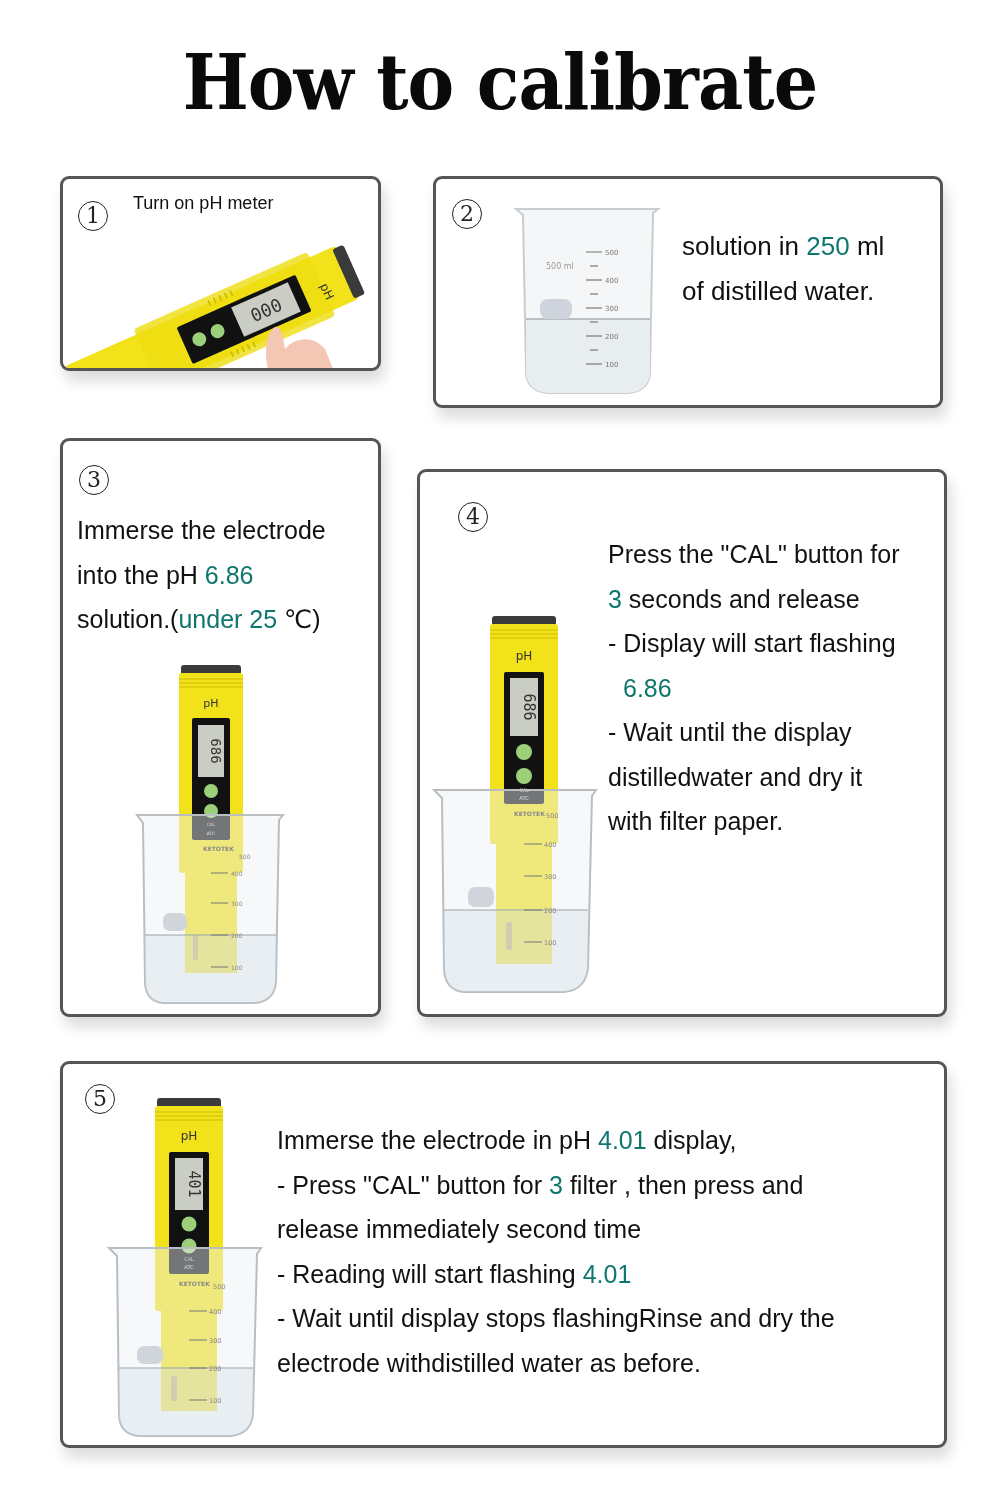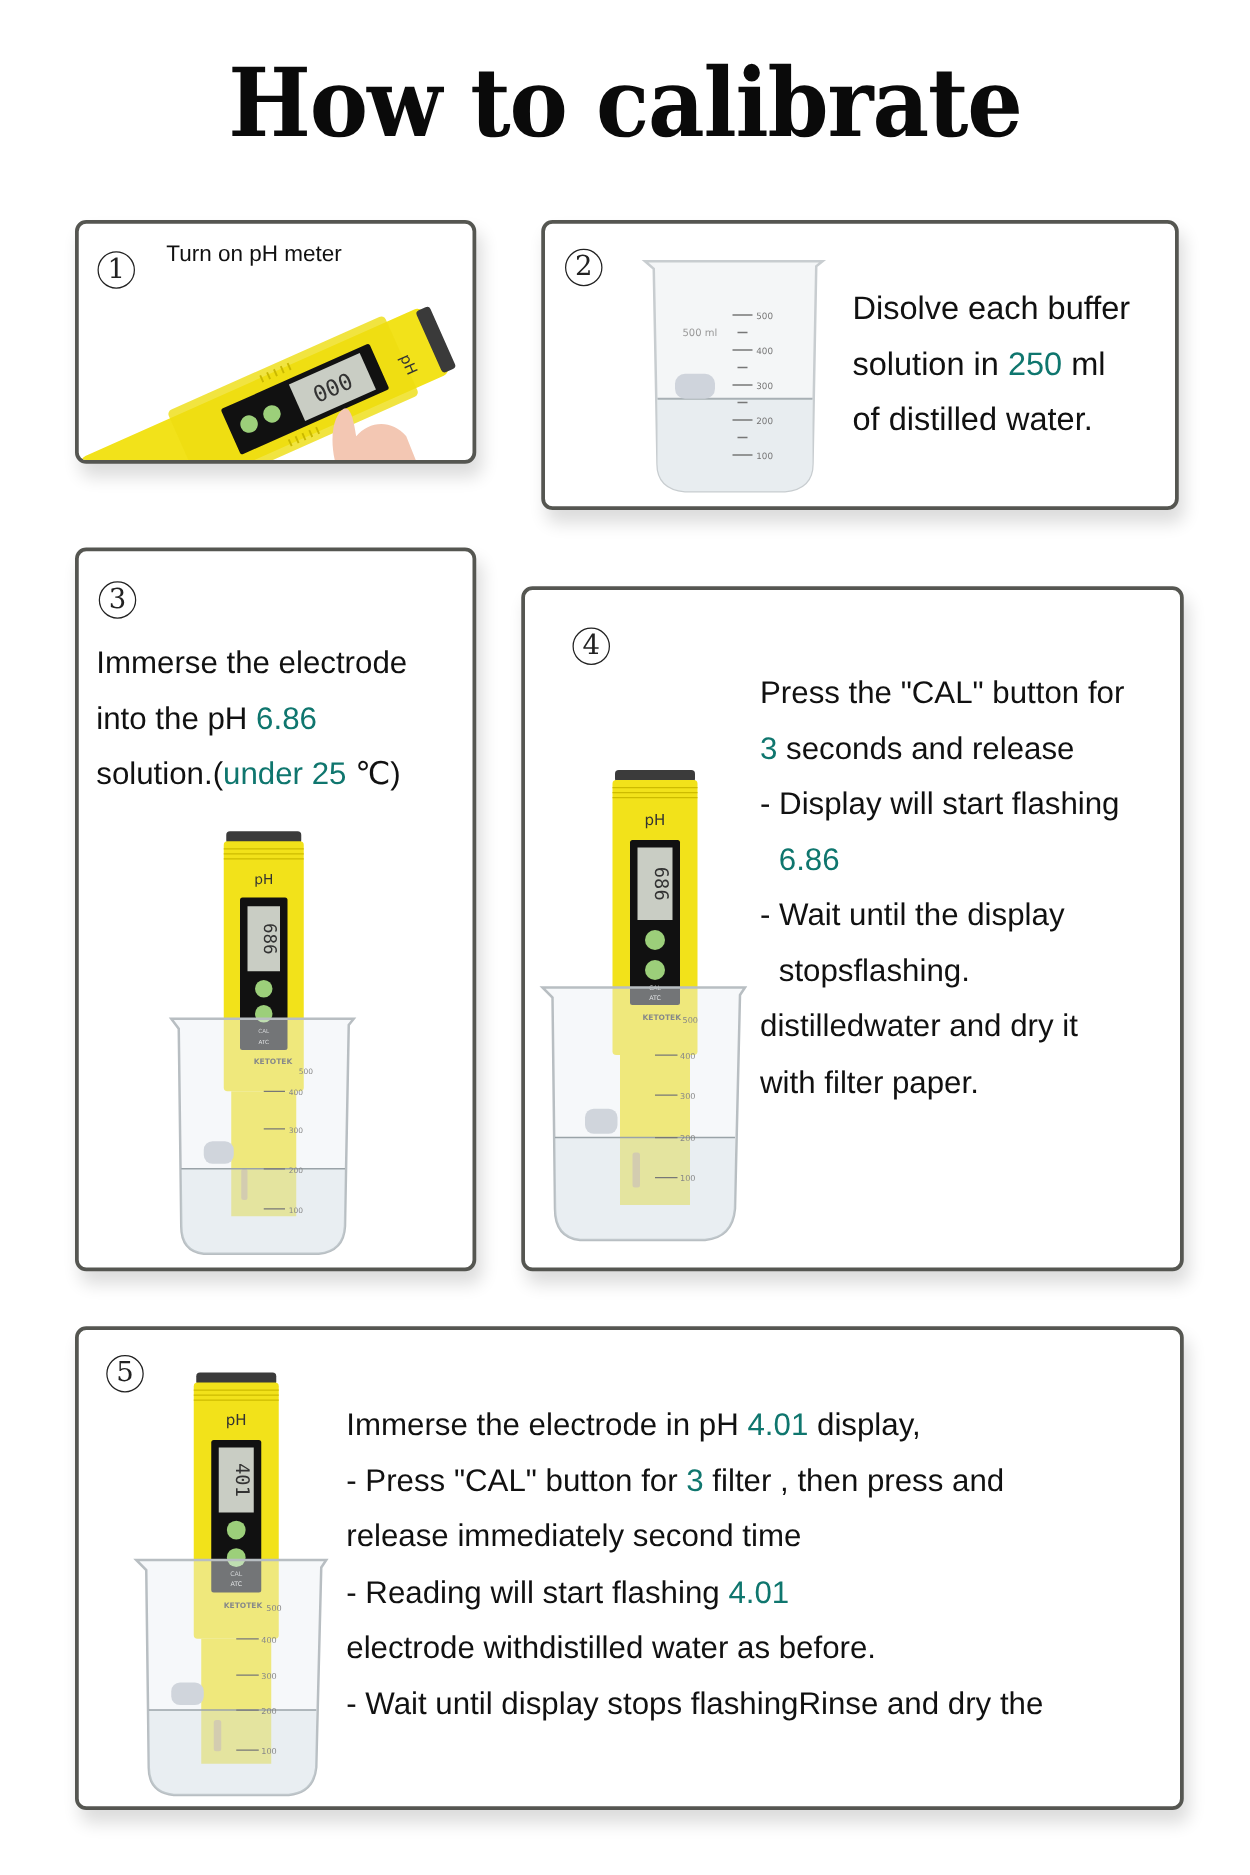--- a/index.html
+++ b/index.html
@@ -76,21 +76,20 @@
     </g>
     <g font-size="7" fill="#777" font-family="DejaVu Sans, sans-serif">
       <text x="97" y="54">500</text>
       <text x="97" y="82">400</text>
       <text x="97" y="110">300</text>
       <text x="97" y="138">200</text>
       <text x="97" y="166">100</text>
     </g>
   </svg>
   <div class="txt" style="left:246px;top:45px;font-size:26px;">
-    <div><span>Disolve each buffer</span></div>
     <div><span>solution in </span><span class="blue">250</span><span> ml</span></div>
     <div><span>of distilled water.</span></div>
   </div>
 </div>
 
 <div class="card" style="left:60px;top:438px;width:321px;height:579px;">
   <div class="num" style="left:16px;top:24px;">3</div>
   <div class="txt" style="left:14px;top:67px;">
     <div><span>Immerse the electrode</span></div>
     <div><span>into the pH </span><span class="blue">6.86</span></div>
@@ -175,21 +174,20 @@
       <text x="116" y="301">200</text>
       <text x="116" y="333">100</text>
     </g>
   </svg>
   <div class="txt" style="left:188px;top:60px;">
     <div><span>Press the "CAL" button for</span></div>
     <div><span class="blue">3</span><span> seconds and release</span></div>
     <div><span>- Display will start flashing</span></div>
     <div class="ind"><span class="blue">6.86</span></div>
     <div><span>- Wait until the display</span></div>
-    <div class="ind"><span>stopsflashing.</span></div>
     <div><span>distilledwater and dry it</span></div>
     <div><span>with filter paper.</span></div>
   </div>
 </div>
 
 <div class="card" style="left:60px;top:1061px;width:887px;height:387px;">
   <div class="num" style="left:22px;top:20px;">5</div>
   <svg width="170" height="345" viewBox="0 0 170 345" style="left:40px;top:32px;">
     <rect x="54" y="2" width="64" height="10" rx="3" fill="#3b3b3b"></rect>
     <rect x="52" y="10" width="68" height="205" rx="3" fill="#f2e21a"></rect>
@@ -225,16 +223,16 @@
       <text x="106" y="247">300</text>
       <text x="106" y="275">200</text>
       <text x="106" y="307">100</text>
     </g>
   </svg>
   <div class="txt" style="left:214px;top:54px;">
     <div><span>Immerse the electrode in pH </span><span class="blue">4.01</span><span> display,</span></div>
     <div><span>- Press "CAL" button for </span><span class="blue">3</span><span> filter , then press and</span></div>
     <div><span>release immediately second time</span></div>
     <div><span>- Reading will start flashing </span><span class="blue">4.01</span></div>
+    <div><span>- Wait until display stops flashingRinse and dry the</span></div>
     <div><span>electrode withdistilled water as before.</span></div>
-    <div><span>- Wait until display stops flashingRinse and dry the</span></div>
   </div>
 </div>
 
 </body></html>

